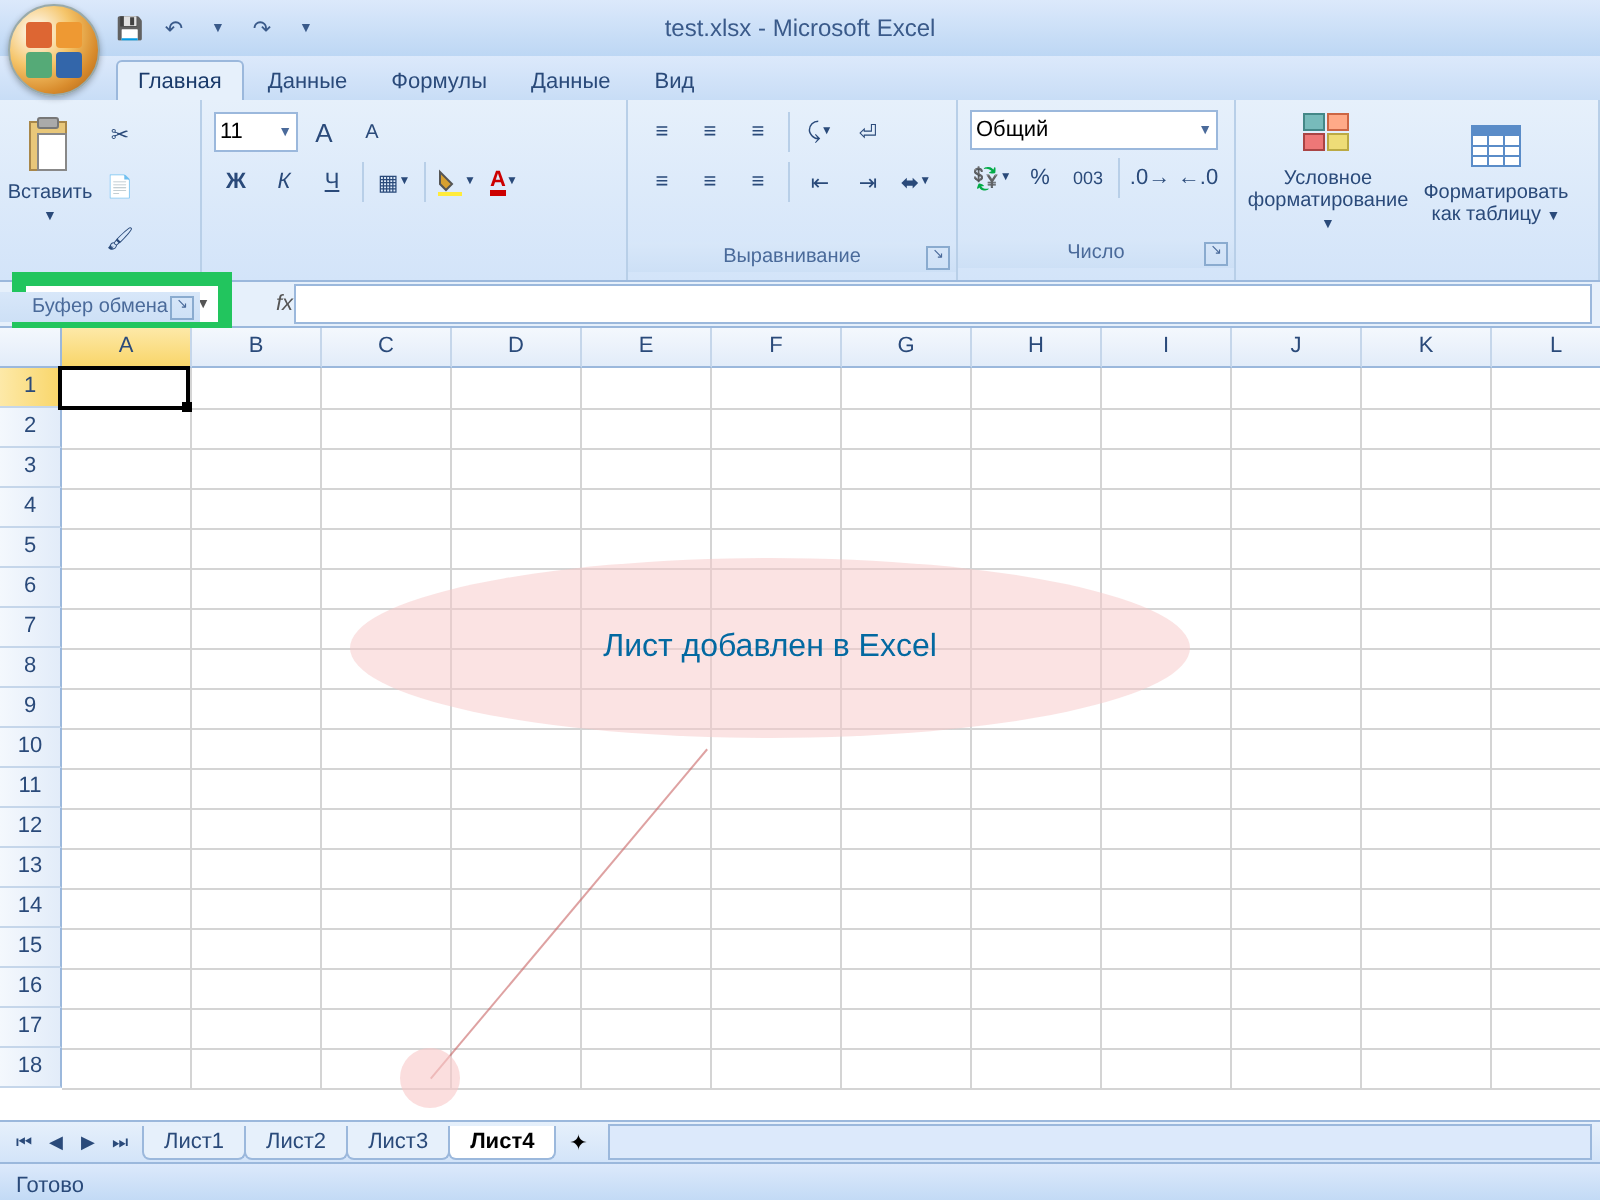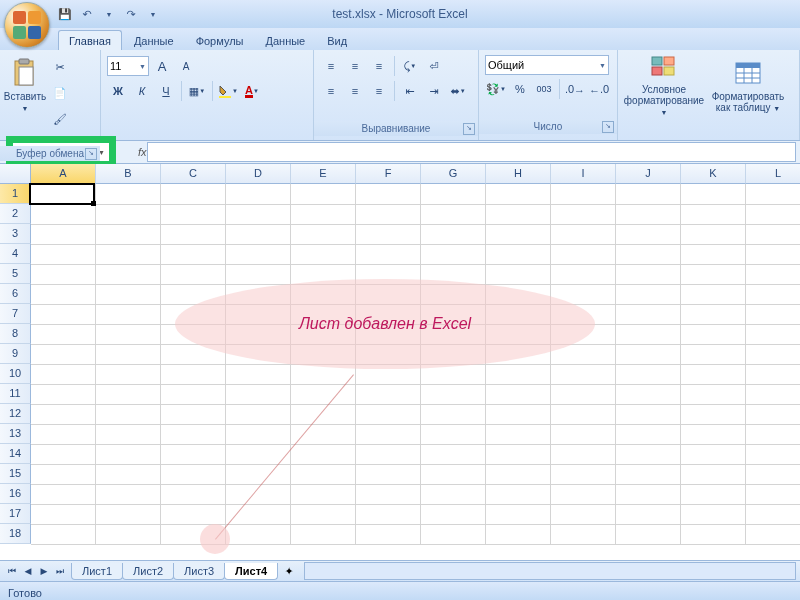--- a/index.html
+++ b/index.html
@@ -42,21 +42,21 @@
 .ch.sel{background:linear-gradient(#fde9a8,#f9d66a)}
 .ch0{width:30px;background:linear-gradient(#f4f8fd,#e2ecf9);border-right:1px solid #9bb8dc;border-bottom:1px solid #9bb8dc}
 .rows{position:absolute;left:0;top:20px}
 .gr{display:flex;height:20px}
 .rh{width:30px;border-right:1px solid #9bb8dc;border-bottom:1px solid #c5d6ea;background:linear-gradient(90deg,#f4f8fd,#e2ecf9);text-align:center;line-height:19px;color:#2a4a7a;font-size:11px}
 .rh.sel{background:linear-gradient(90deg,#fde9a8,#f9d66a)}
 .cell{border-right:1px solid #d4d4d4;border-bottom:1px solid #d4d4d4;height:20px}
 .sel-cell{position:absolute;border:2px solid #000;pointer-events:none}
 .sel-cell .handle{position:absolute;right:-3px;bottom:-3px;width:5px;height:5px;background:#000}
 .callout{position:absolute;pointer-events:none}
-.callout-bubble{position:absolute;background:rgba(248,200,200,.5);border-radius:50%;display:flex;align-items:center;justify-content:center;font-style:italic;color:#be185d}
+.callout-bubble{position:absolute;background:rgba(248,200,200,.5);border-radius:50%;display:flex;align-items:center;justify-content:center;color:#0369a1}
 .callout-line{position:absolute;border-top:1px solid rgba(200,100,100,.6);transform-origin:0 0}
 .callout-point{position:absolute;width:30px;height:30px;background:rgba(248,200,200,.6);border-radius:50%}
 .sheet-bar{height:20px;background:linear-gradient(#e6f0fb,#d3e4f9);border-top:1px solid #9bb8dc;display:flex;align-items:center}
 .nav-btns{display:flex;gap:0;padding:0 4px}
 .nav-btns span{width:16px;text-align:center;color:#2a4a7a;font-size:9px}
 .sheet-tab{padding:2px 10px;background:#e6f0fb;border:1px solid #9bb8dc;border-top:none;margin-left:-1px;color:#2a4a7a;border-radius:0 0 4px 4px;font-size:11px}
 .sheet-tab.active{background:#fff;font-weight:700;color:#000}
 .new-sheet{width:22px;text-align:center}
 .hscroll{flex:1;height:16px;background:#dce9fb;border:1px solid #9bb8dc;margin:0 4px}
 .status-bar{height:22px;background:linear-gradient(#dce9fb,#bdd7f4);display:flex;align-items:center;padding:0 8px;color:#2a4a7a;border-top:1px solid #9bb8dc}

